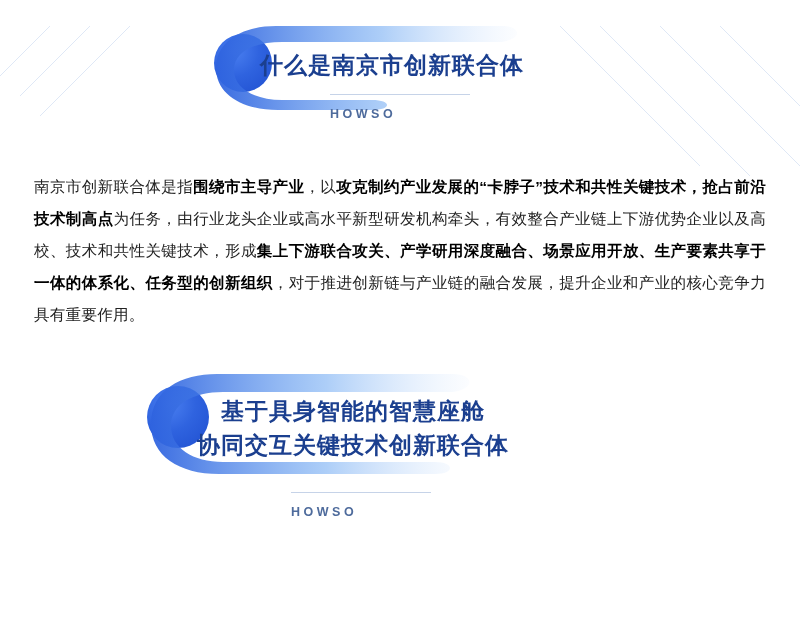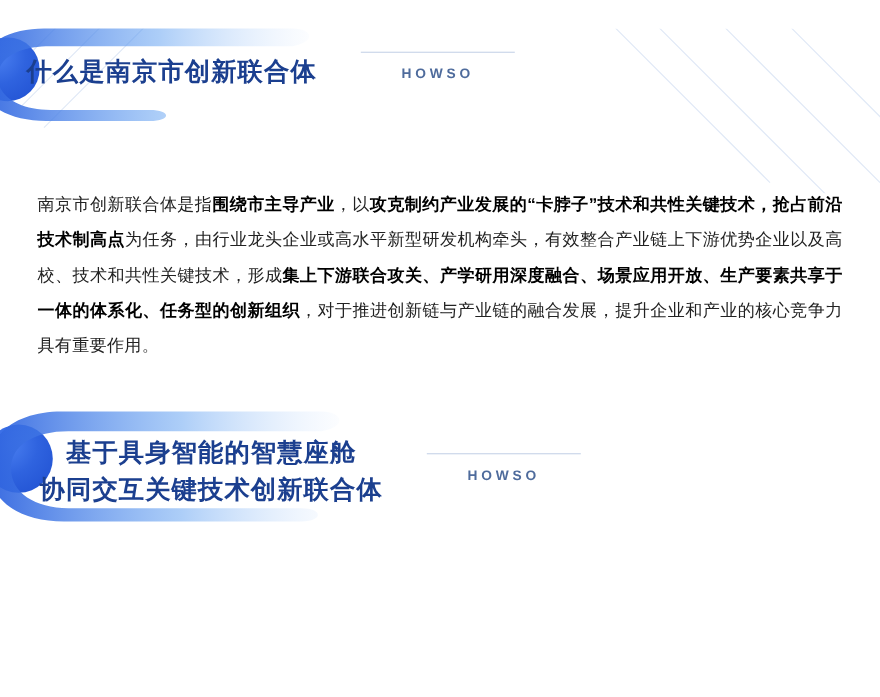--- a/index.html
+++ b/index.html
@@ -31,20 +31,21 @@
     position: relative;
     width: 800px;
     height: 634px;
     box-sizing: border-box;
   }
 
   
   .heading-block {
     position: relative;
     display: flex;
+    flex-direction: column;
     align-items: center;
     width: 100%;
   }
   .heading-inner {
     position: relative;
     display: inline-block;
   }
   .heading-circle {
     position: absolute;
     border-radius: 50%;
@@ -68,21 +69,21 @@
     white-space: pre-line;
   }
   .howso {
     position: relative;
     z-index: 2;
     margin-top: 12px;
     font-size: 12.5px;
     font-weight: bold;
     letter-spacing: 3.5px;
     color: #4e6b9c;
-    text-align: center;
+    text-align: left;
   }
   .howso-rule {
     width: 140px;
     height: 1px;
     background: #c6d3e8;
     margin: 0 auto 7px auto;
   }
 
   
   .para {
@@ -101,23 +102,24 @@
     margin-top: 26px;
   }
   #para1 {
     position: absolute;
     left: 34px;
     top: 145px;
     width: 732px;
   }
   #section2-heading {
     position: absolute;
-    left: 12px;
+    left: 0;
     top: 348px;
     width: 722px;
+    gap: 16px;
   }
   #para2 {
     position: absolute;
     left: 34px;
     top: 478px;
     width: 732px;
   }
 </style>
 </head>
 <body>

